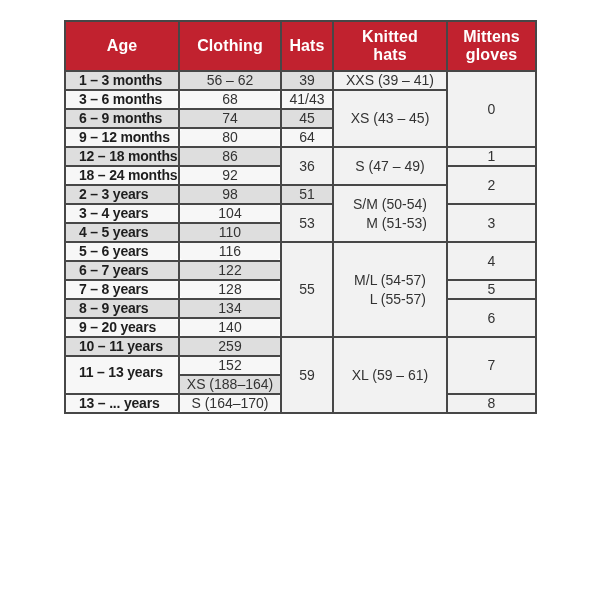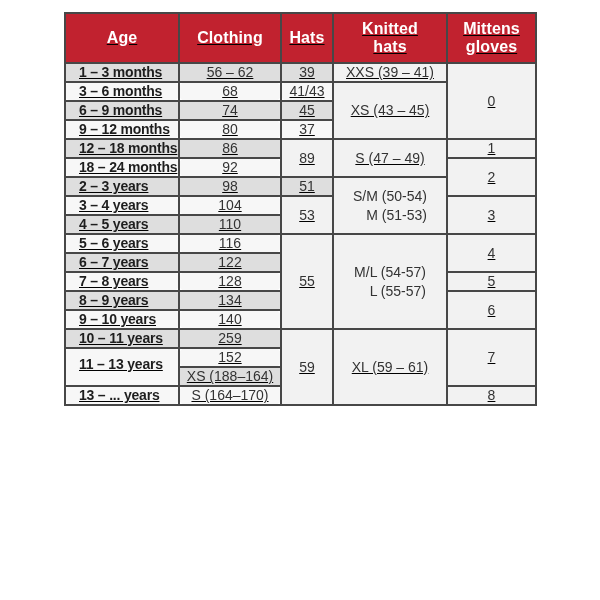--- a/index.html
+++ b/index.html
@@ -10,21 +10,21 @@
     --pale:#f2f2f2;
     --celltext:#333333;
     --agetext:#1e1e1e;
   }
   *{box-sizing:border-box;}
   html,body{margin:0;padding:0;}
   body{
     width:600px;height:600px;position:relative;background:#ffffff;
     font-family:"Liberation Sans",sans-serif;overflow:hidden;
   }
-  .chart-wrap{position:absolute;left:64px;top:12px;text-decoration:underline;}
+  .chart-wrap{position:absolute;left:64px;top:20px;}
   table{
     border-collapse:collapse;table-layout:fixed;width:471px;
     border:2px solid var(--border);
   }
   th{
     background:var(--red);color:#ffffff;font-weight:bold;font-size:16px;
     height:50px;text-align:center;vertical-align:middle;
     border:2px solid var(--border);white-space:pre-line;line-height:1.15;
     padding:0;letter-spacing:0.1px;
   }
@@ -84,26 +84,26 @@
           <td class="col-knitted shade-pale" rowspan="3">XS (43 – 45)</td>
         </tr>
         <tr>
           <td class="col-age shade-stripe">6 – 9 months</td>
           <td class="col-clothing shade-stripe">74</td>
           <td class="col-hats shade-stripe">45</td>
         </tr>
         <tr>
           <td class="col-age shade-white">9 – 12 months</td>
           <td class="col-clothing shade-white">80</td>
-          <td class="col-hats shade-white">37</td>
+          <td class="col-hats shade-white">64</td>
         </tr>
         <tr>
           <td class="col-age shade-stripe">12 – 18 months</td>
           <td class="col-clothing shade-stripe">86</td>
-          <td class="col-hats shade-pale" rowspan="2">89</td>
+          <td class="col-hats shade-pale" rowspan="2">36</td>
           <td class="col-knitted shade-pale" rowspan="2">S (47 – 49)</td>
           <td class="col-mittens shade-pale">1</td>
         </tr>
         <tr>
           <td class="col-age shade-white">18 – 24 months</td>
           <td class="col-clothing shade-white">92</td>
           <td class="col-mittens shade-pale" rowspan="2">2</td>
         </tr>
         <tr>
           <td class="col-age shade-stripe">2 – 3 years</td>
@@ -138,21 +138,21 @@
           <td class="col-age shade-white">7 – 8 years</td>
           <td class="col-clothing shade-white">128</td>
           <td class="col-mittens shade-pale">5</td>
         </tr>
         <tr>
           <td class="col-age shade-stripe">8 – 9 years</td>
           <td class="col-clothing shade-stripe">134</td>
           <td class="col-mittens shade-pale" rowspan="2">6</td>
         </tr>
         <tr>
-          <td class="col-age shade-white">9 – 10 years</td>
+          <td class="col-age shade-white">9 – 20 years</td>
           <td class="col-clothing shade-white">140</td>
         </tr>
         <tr>
           <td class="col-age shade-stripe">10 – 11 years</td>
           <td class="col-clothing shade-stripe">259</td>
           <td class="col-hats shade-pale" rowspan="4">59</td>
           <td class="col-knitted shade-pale" rowspan="4">XL (59 – 61)</td>
           <td class="col-mittens shade-pale" rowspan="3">7</td>
         </tr>
         <tr>

